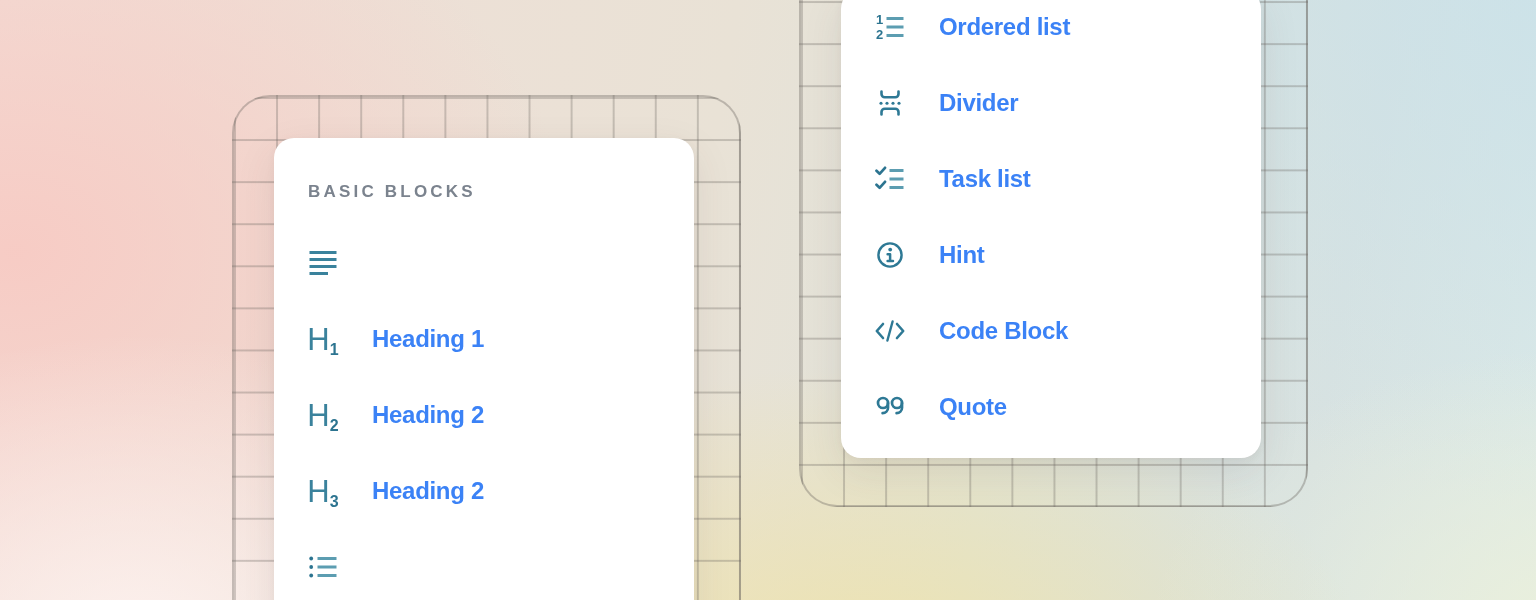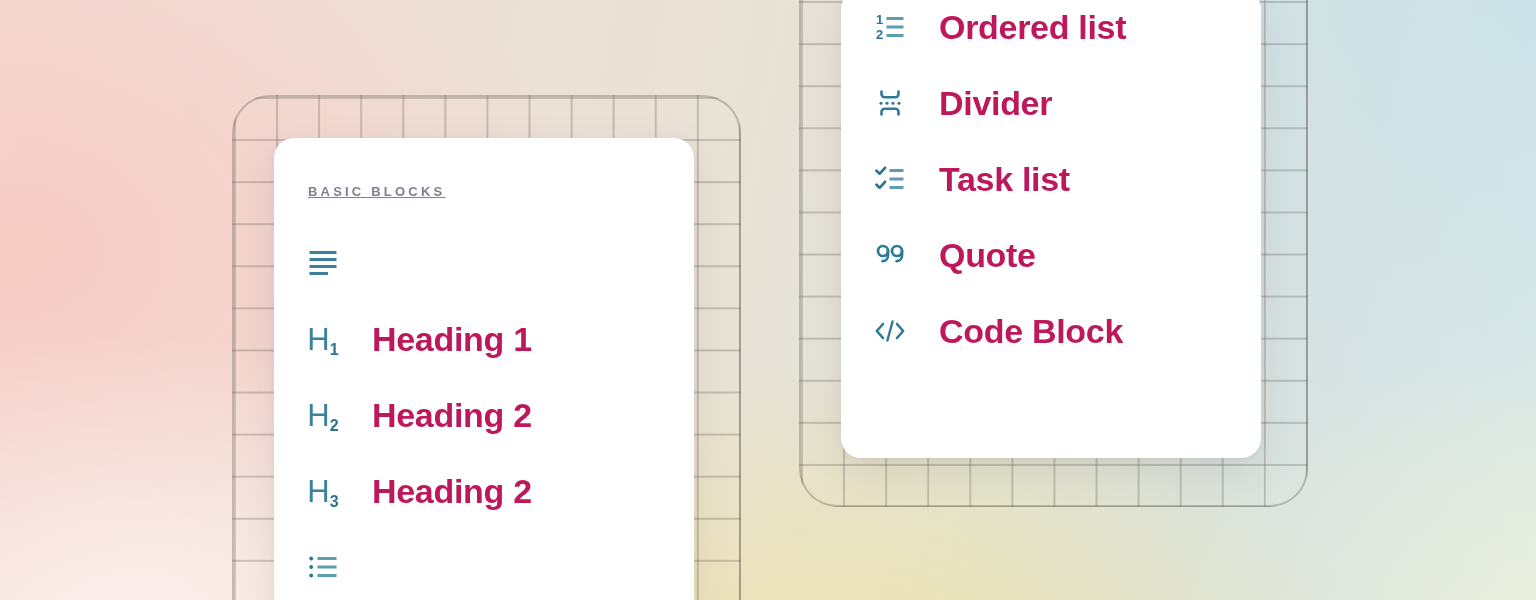--- a/index.html
+++ b/index.html
@@ -41,49 +41,48 @@
     position: absolute;
     background: #ffffff;
     border-radius: 20px;
     box-shadow: 0 14px 40px rgba(80,60,55,0.10), 0 2px 8px rgba(80,60,55,0.05);
     box-sizing: border-box;
   }
   .card-left  { left: 274px; top: 138px; width: 420px; height: 540px; padding: 44px 0 0 34px; }
   .card-right { left: 841px; top: -11px; width: 420px; height: 469px; padding: 0 0 13px 34px; }
 
   .section-label {
-    font-size: 13px;
+    font-size: 17px;
     font-weight: bold;
     letter-spacing: 3.2px;
     color: #7b838e;
     height: 20px;
     line-height: 20px;
-    text-decoration: underline;
   }
   .card-left .rows { margin-top: 23px; }
 
   .menu-item {
     height: 76px;
     display: flex;
     align-items: center;
     cursor: pointer;
   }
   .icon-slot {
     width: 30px;
     height: 30px;
     margin-right: 34px;
     flex: none;
     display: flex;
     align-items: center;
     justify-content: center;
   }
   .menu-item-label {
-    font-size: 34px;
+    font-size: 24px;
     font-weight: bold;
-    color: #be185d;
+    color: #3b82f6;
     letter-spacing: -0.3px;
     white-space: nowrap;
   }
 
   .ic { display: inline-flex; width: 30px; height: 30px; align-items: center; justify-content: center; }
   .ic svg { display: block; }
 
   .hicon {
     font-size: 31px;
     font-weight: 400;
@@ -197,36 +196,48 @@
       <path d="M14.5 6.5 H28.5 M14.5 15 H28.5 M14.5 23.5 H28.5" stroke="#5C9DB1" stroke-width="2.9"></path>
     </svg>
   </span>
           </span>
     <span class="menu-item-label">Task list</span>
   </div>
         <div class="menu-item">
     <span class="icon-slot">
             <span class="ic">
     <svg width="30" height="30" viewBox="0 0 30 30" fill="none">
+      <circle cx="15" cy="15" r="11.6" stroke="#2E7995" stroke-width="2.4"></circle>
+      <circle cx="15.2" cy="9.6" r="1.9" fill="#2E7995"></circle>
+      <path d="M12.6 14.3 H15.1 V20.8 M12.6 21 H18" stroke="#2E7995" stroke-width="2.5" stroke-linecap="round" stroke-linejoin="round"></path>
+    </svg>
+  </span>
+          </span>
+    <span class="menu-item-label">Hint</span>
+  </div>
+        <div class="menu-item">
+    <span class="icon-slot">
+            <span class="ic">
+    <svg width="30" height="30" viewBox="0 0 30 30" fill="none">
+      <path d="M8 8 L1.8 15 L8 22" stroke="#2E7995" stroke-width="2.6" stroke-linecap="round" stroke-linejoin="round"></path>
+      <path d="M22 8 L28.2 15 L22 22" stroke="#2E7995" stroke-width="2.6" stroke-linecap="round" stroke-linejoin="round"></path>
+      <path d="M17.6 5.5 L12.4 24.5" stroke="#2E7995" stroke-width="2.4" stroke-linecap="round"></path>
+    </svg>
+  </span>
+          </span>
+    <span class="menu-item-label">Code Block</span>
+  </div>
+        <div class="menu-item">
+    <span class="icon-slot">
+            <span class="ic">
+    <svg width="30" height="30" viewBox="0 0 30 30" fill="none">
       <circle cx="8" cy="11" r="5" stroke="#2E7995" stroke-width="2.7"></circle>
       <path d="M13 11 V15.8 A5.4 5.4 0 0 1 7.6 21.2" stroke="#2E7995" stroke-width="2.7" stroke-linecap="round"></path>
       <circle cx="22" cy="11" r="5" stroke="#2E7995" stroke-width="2.7"></circle>
       <path d="M27 11 V15.8 A5.4 5.4 0 0 1 21.6 21.2" stroke="#2E7995" stroke-width="2.7" stroke-linecap="round"></path>
     </svg>
   </span>
           </span>
     <span class="menu-item-label">Quote</span>
   </div>
-        <div class="menu-item">
-    <span class="icon-slot">
-            <span class="ic">
-    <svg width="30" height="30" viewBox="0 0 30 30" fill="none">
-      <path d="M8 8 L1.8 15 L8 22" stroke="#2E7995" stroke-width="2.6" stroke-linecap="round" stroke-linejoin="round"></path>
-      <path d="M22 8 L28.2 15 L22 22" stroke="#2E7995" stroke-width="2.6" stroke-linecap="round" stroke-linejoin="round"></path>
-      <path d="M17.6 5.5 L12.4 24.5" stroke="#2E7995" stroke-width="2.4" stroke-linecap="round"></path>
-    </svg>
-  </span>
-          </span>
-    <span class="menu-item-label">Code Block</span>
-  </div>
       </div>
   </div>
 </div>
 
 </body></html>

